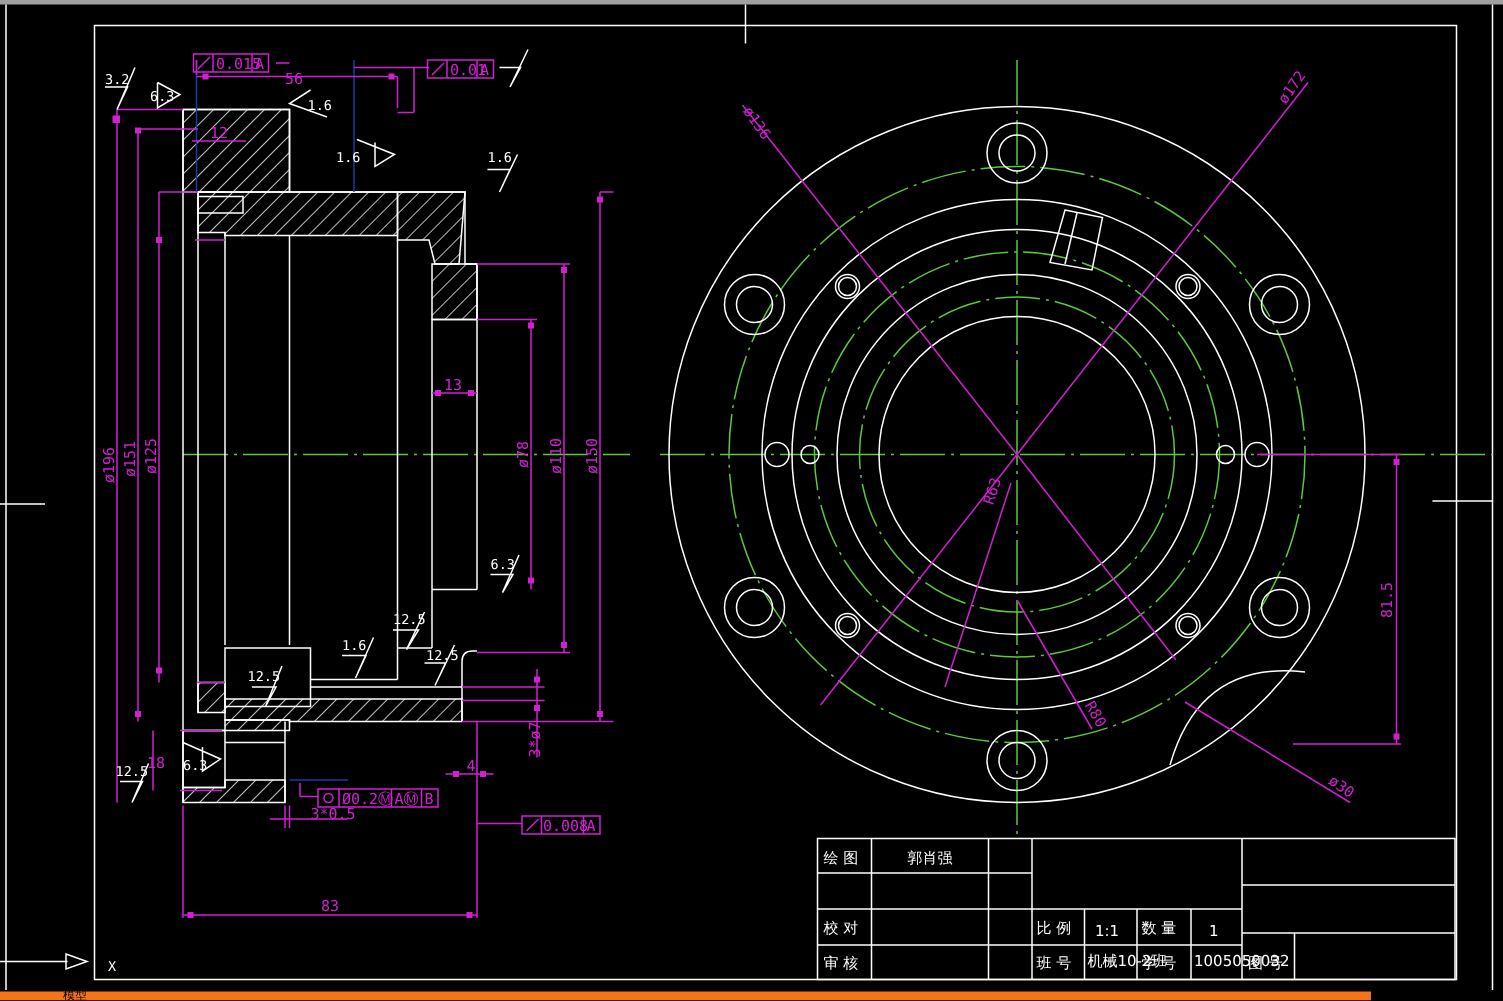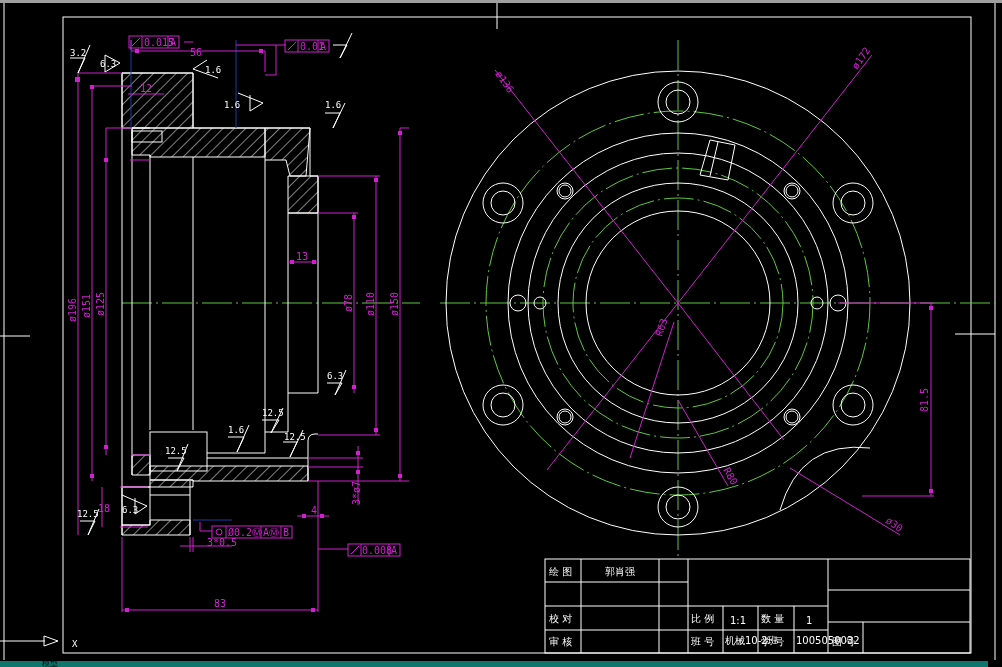--- a/index.html
+++ b/index.html
@@ -1,18 +1,18 @@
 <!DOCTYPE html>
 <html><head>
 <meta charset="utf-8">
 <style>
   html,body{margin:0;padding:0;background:#000;}
   body{width:1002px;height:667px;overflow:hidden;position:relative;font-family:"DejaVu Sans Mono",monospace;}
   .topbar{position:absolute;left:0;top:0;width:1002px;height:3px;background:#a0a0a0;}
-  .bottombar{position:absolute;left:0;top:661px;width:988px;height:6px;background:#0f766e;}
+  .bottombar{position:absolute;left:0;top:661px;width:914px;height:6px;background:#f97316;}
   .bottombar .tabtxt{position:absolute;top:-3px;font-size:8px;color:#000;}
   svg{position:absolute;left:0;top:0;}
   .w{stroke:#fff;fill:none;stroke-width:1;}
   .gd{stroke:#5ec83c;fill:none;stroke-width:1;stroke-dasharray:30 4 2 4;}
   .m{stroke:#d020d0;fill:none;stroke-width:1;}
   .b{stroke:#1a3ca8;fill:none;stroke-width:1;}
   .mt{fill:#d020d0;font-family:"DejaVu Sans Mono",monospace;font-size:10px;}
   .wt{fill:#fff;font-family:"DejaVu Sans Mono",monospace;font-size:9px;}
   .tt{fill:#fff;font-family:"DejaVu Sans",sans-serif;font-size:10px;}
   .hatch{fill:url(#hatch);stroke:#fff;stroke-width:1;}

